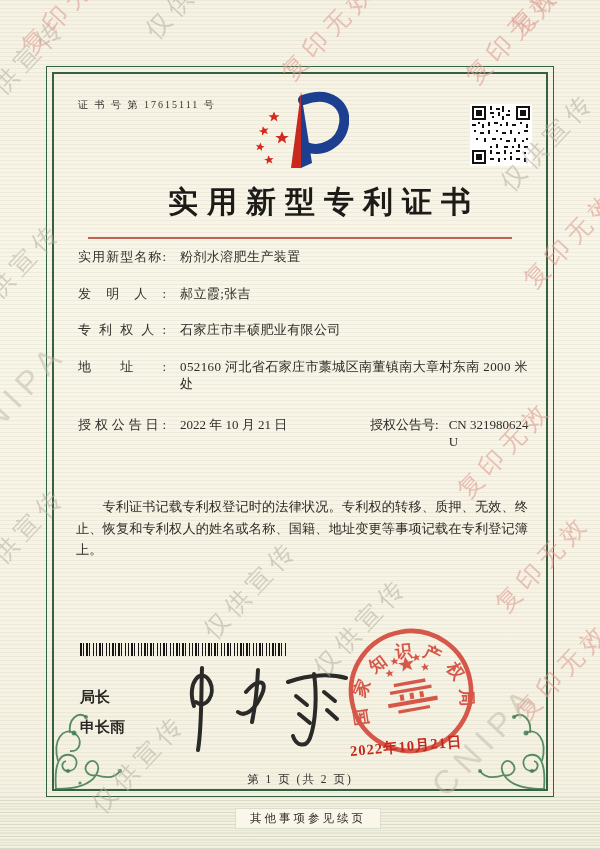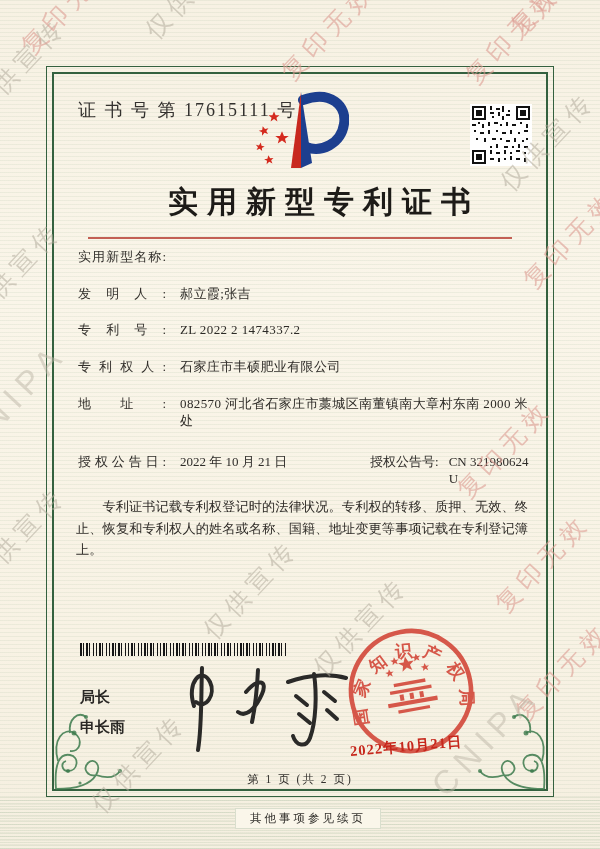--- a/index.html
+++ b/index.html
@@ -9,21 +9,21 @@
   
   .page::before{content:"";position:absolute;inset:0;z-index:1;pointer-events:none;
         background:repeating-linear-gradient(0deg,rgba(120,158,120,.10) 0 1px,rgba(0,0,0,0) 1px 4px);}
   .bottom-texture{position:absolute;left:0;right:0;top:797px;height:52px;z-index:1;
         background:repeating-linear-gradient(0deg,rgba(110,150,110,.14) 0 1px,rgba(0,0,0,0) 1px 3px);}
   
   .frame-outer{position:absolute;left:46px;top:66px;right:46px;bottom:52px;border:1px solid #34613f;z-index:2;}
   .frame-inner{position:absolute;left:52px;top:72px;right:52px;bottom:58px;border:2.5px solid #34613f;z-index:2;}
   
   .content{position:absolute;inset:0;z-index:3;color:#2e2c29;}
-  .cert-no{position:absolute;left:78px;top:98px;font-size:18px;letter-spacing:2px;color:#33312e;}
+  .cert-no{position:absolute;left:78px;top:98px;font-size:10px;letter-spacing:2px;color:#33312e;}
   .logo{position:absolute;left:251px;top:90px;}
   .qr{position:absolute;left:470px;top:104px;width:58px;height:58px;background:#fff;padding:2px;}
   .title{position:absolute;left:0;right:0;top:182px;text-align:center;font-size:30px;font-weight:bold;
          letter-spacing:9px;color:#1d1b18;margin-left:48px;}
   .title-rule{position:absolute;left:88px;right:88px;top:237px;height:1.5px;background:#b5392e;opacity:.8;}
   .fields{position:absolute;left:78px;top:248px;width:452px;font-size:13px;line-height:1.32;}
   .row{display:flex;margin-bottom:19.5px;}
   .row .lbl{flex:none;width:88px;text-align:justify;text-align-last:justify;margin-right:14px;color:#33302c;}
   .row .val{flex:1;color:#2c2a26;letter-spacing:.4px;}
   .row-addr{margin-bottom:24px;}
@@ -137,36 +137,33 @@
         <path d="M9 0h1v2h-1zM12 1h2v1h-2zM15 0h1v3h-1zM18 2h1v1h-1zM9 3h2v1h-2zM13 3h1v2h-1zM17 4h2v1h-2zM10 5h1v1h-1zM15 5h1v2h-1zM8 8h1v2h-1zM0 9h2v1h-2zM3 8h1v1h-1zM5 9h1v2h-1zM11 8h2v1h-2zM14 9h1v1h-1zM17 8h1v2h-1zM20 9h2v1h-2zM24 8h1v1h-1zM27 9h1v2h-1zM1 12h1v1h-1zM4 13h2v1h-2zM8 12h1v2h-1zM12 12h1v1h-1zM15 13h2v1h-2zM19 12h1v2h-1zM23 13h1v1h-1zM26 12h2v1h-2zM2 16h1v1h-1zM6 16h1v2h-1zM10 16h2v1h-2zM14 16h1v1h-1zM17 17h2v1h-2zM21 16h1v2h-1zM25 17h1v1h-1zM27 16h1v1h-1zM9 20h1v1h-1zM12 19h1v2h-1zM16 20h2v1h-2zM20 20h1v1h-1zM23 19h1v2h-1zM26 20h2v1h-2zM9 22h1v2h-1zM12 23h2v1h-2zM16 22h1v2h-1zM19 23h1v1h-1zM22 22h2v1h-2zM26 23h1v1h-1zM9 26h2v1h-2zM13 26h1v2h-1zM16 26h1v1h-1zM19 25h1v2h-1zM22 26h2v1h-2zM26 26h1v2h-1z"></path>
       </g>
     </svg>
 
     <div class="title">实用新型专利证书</div>
     <div class="title-rule"></div>
 
     <div class="fields">
       <div class="row">
         <span class="lbl">实用新型名称:</span>
+        <span class="val">粉剂水溶肥生产装置</span>
       </div>
       <div class="row">
         <span class="lbl">发明人:</span>
         <span class="val">郝立霞;张吉</span>
       </div>
       <div class="row">
-        <span class="lbl">专利号:</span>
-        <span class="val">ZL 2022 2 1474337.2</span>
-      </div>
-      <div class="row">
         <span class="lbl">专利权人:</span>
         <span class="val">石家庄市丰硕肥业有限公司</span>
       </div>
       <div class="row row-addr">
         <span class="lbl">地址:</span>
-        <span class="val">082570 河北省石家庄市藁城区南董镇南大章村东南 2000 米处</span>
+        <span class="val">052160 河北省石家庄市藁城区南董镇南大章村东南 2000 米处</span>
       </div>
       <div class="grant-row">
         <span class="gpair1">
           <span class="lbl">授权公告日:</span>
           <span class="val">2022 年 10 月 21 日</span>
         </span>
         <span class="gpair2">
           <span class="lbl2">授权公告号:</span>
           <span class="val">CN 321980624 U</span>
         </span>

